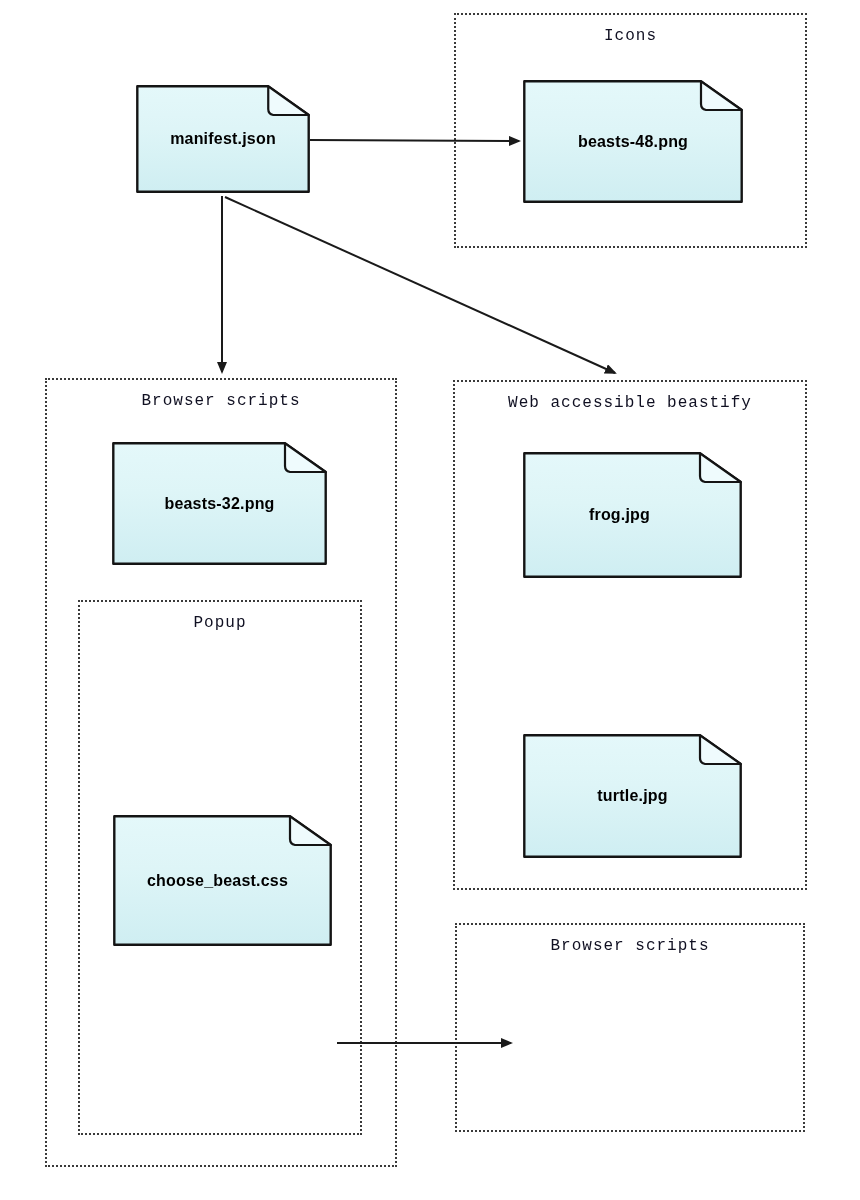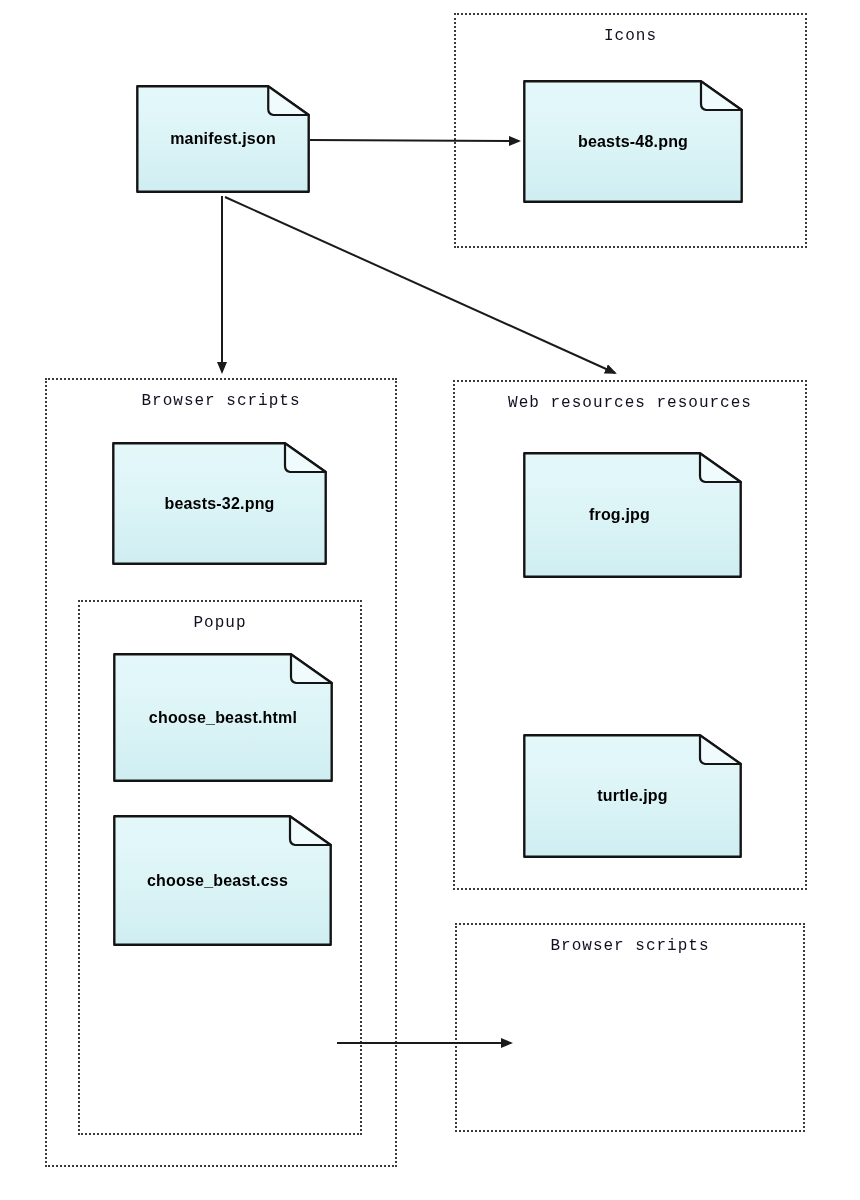--- a/index.html
+++ b/index.html
@@ -82,21 +82,21 @@
 
   <div class="group" style="left:45px; top:378px; width:352px; height:789px">
     <div class="group-label">Browser scripts</div>
   </div>
 
   <div class="group" style="left:78px; top:600px; width:284px; height:535px">
     <div class="group-label">Popup</div>
   </div>
 
   <div class="group" style="left:453px; top:380px; width:354px; height:510px">
-    <div class="group-label">Web resources resources</div>
+    <div class="group-label">Web accessible beastify</div>
   </div>
 
   <div class="group" style="left:455px; top:923px; width:350px; height:209px">
     <div class="group-label">Browser scripts</div>
   </div>
 
   <svg id="arrow-layer" width="860" height="1200" viewBox="0 0 860 1200">
     <defs>
       <marker id="arrowHead" markerWidth="12" markerHeight="10" refX="10" refY="5" orient="auto" markerUnits="userSpaceOnUse">
         <path d="M0,0 L12,5 L0,10 Z" style="fill: var(--arrow, #1a1a1a)"></path>
@@ -127,27 +127,20 @@
   </div>
 
   <div class="file-node" style="left:112px; top:442px; width:215px; height:123px">
       <svg class="doc-shape" width="215" height="123" viewBox="0 0 215 123">
         <path d="M1.3,1.3 L173,1.3 L213.7,30 L213.7,121.7 L1.3,121.7 Z" fill="url(#docGrad)" stroke="var(--doc_border, #141414)" stroke-width="2.4" stroke-linejoin="round"></path>
         <path d="M173,1.3 L213.7,30 L178,30 Q173,29 173,24 Z" fill="var(--doc_flap, #effbfd)" stroke="var(--doc_border, #141414)" stroke-width="2.2" stroke-linejoin="round"></path>
       </svg>
     <span class="file-label">beasts-32.png</span>
   </div>
 
-  <div class="file-node" style="left:113px; top:653px; width:220px; height:129px">
-      <svg class="doc-shape" width="220" height="129" viewBox="0 0 220 129">
-        <path d="M1.3,1.3 L178,1.3 L218.7,30 L218.7,127.7 L1.3,127.7 Z" fill="url(#docGrad)" stroke="var(--doc_border, #141414)" stroke-width="2.4" stroke-linejoin="round"></path>
-        <path d="M178,1.3 L218.7,30 L183,30 Q178,29 178,24 Z" fill="var(--doc_flap, #effbfd)" stroke="var(--doc_border, #141414)" stroke-width="2.2" stroke-linejoin="round"></path>
-      </svg>
-    <span class="file-label">choose_beast.html</span>
-  </div>
 
   <div class="file-node" style="left:113px; top:815px; width:209px; height:131px">
       <svg class="doc-shape" width="219" height="131" viewBox="0 0 219 131">
         <path d="M1.3,1.3 L177,1.3 L217.7,30 L217.7,129.7 L1.3,129.7 Z" fill="url(#docGrad)" stroke="var(--doc_border, #141414)" stroke-width="2.4" stroke-linejoin="round"></path>
         <path d="M177,1.3 L217.7,30 L182,30 Q177,29 177,24 Z" fill="var(--doc_flap, #effbfd)" stroke="var(--doc_border, #141414)" stroke-width="2.2" stroke-linejoin="round"></path>
       </svg>
     <span class="file-label">choose_beast.css</span>
   </div>
 
 

